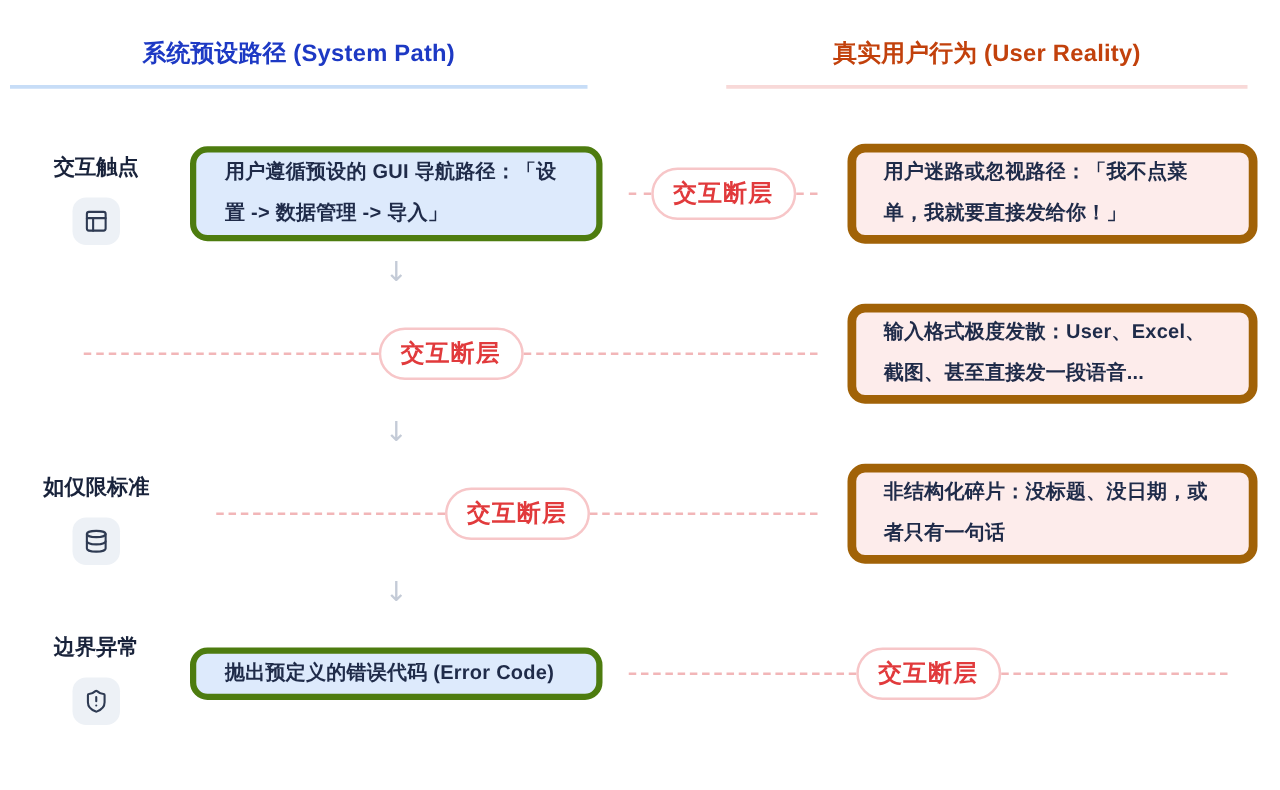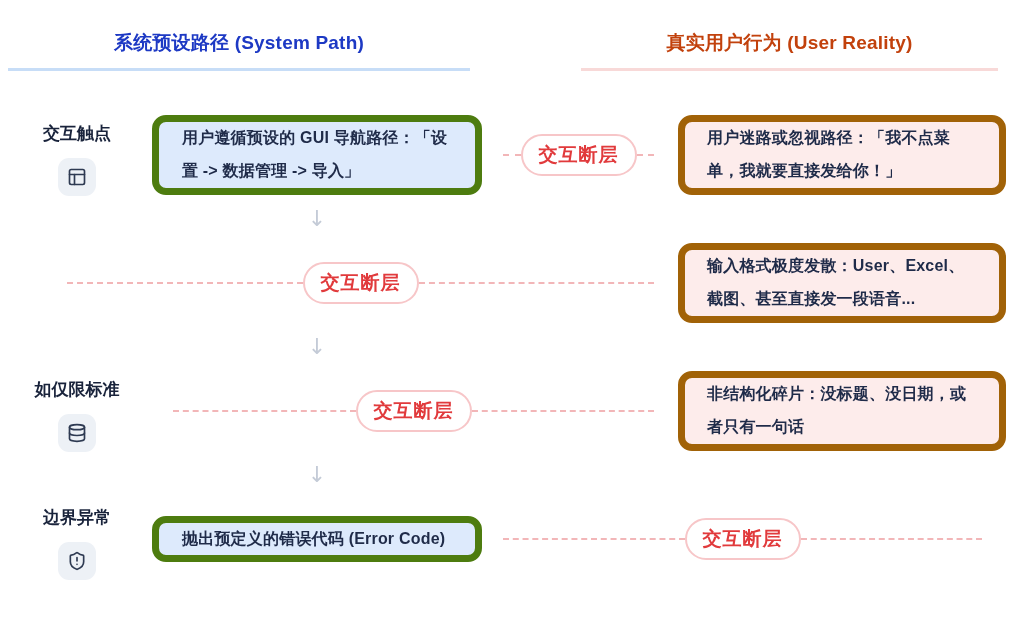--- a/index.html
+++ b/index.html
@@ -24,21 +24,21 @@
   .label-text{font-size:17px;font-weight:700;color:#19233b;white-space:nowrap;}
   .icon-chip{margin-top:13px;width:38px;height:38px;border-radius:11px;background:#edf1f6;
              display:flex;align-items:center;justify-content:center;}
   .icon-chip svg{width:20px;height:20px;stroke:#2e3a52;fill:none;stroke-width:2;
                  stroke-linecap:round;stroke-linejoin:round;}
   .v-divider{width:1px;background:#e3e8ef;margin:0 18px 0 3px;}
 
   .card{box-sizing:border-box;border-radius:14px;display:flex;align-items:center;
         font-size:16px;font-weight:700;line-height:2.05;letter-spacing:.2px;color:#1f2b49;}
   .card .txt{width:100%;}
-  .sys-card{width:330px;background:#ddeafc;border:7px solid #4d7c0f;padding:0 23px;}
+  .sys-card{width:330px;background:#ddeafc;border:5px solid #4d7c0f;padding:0 23px;}
   .usr-card{width:328px;background:#fdeceb;border:7px solid #a16207;padding:0 22px;}
 
   .connector{flex:1;display:flex;align-items:center;padding:0 24px 0 21px;min-width:0;}
   .dash{flex:1;border-top:2px dashed #f2b6b8;}
   .gap-badge{white-space:nowrap;background:#ffffff;border:2px solid #f7c6c8;border-radius:999px;
              padding:6px 16px;font-size:19px;font-weight:700;color:#e13a3c;letter-spacing:1px;}
 
   .arrow-row{height:36px;display:flex;align-items:center;}
   .arrow{margin-left:128px;width:330px;text-align:center;font-size:22px;color:#c4cbd7;
          font-family:"DejaVu Sans",sans-serif;line-height:1;}

